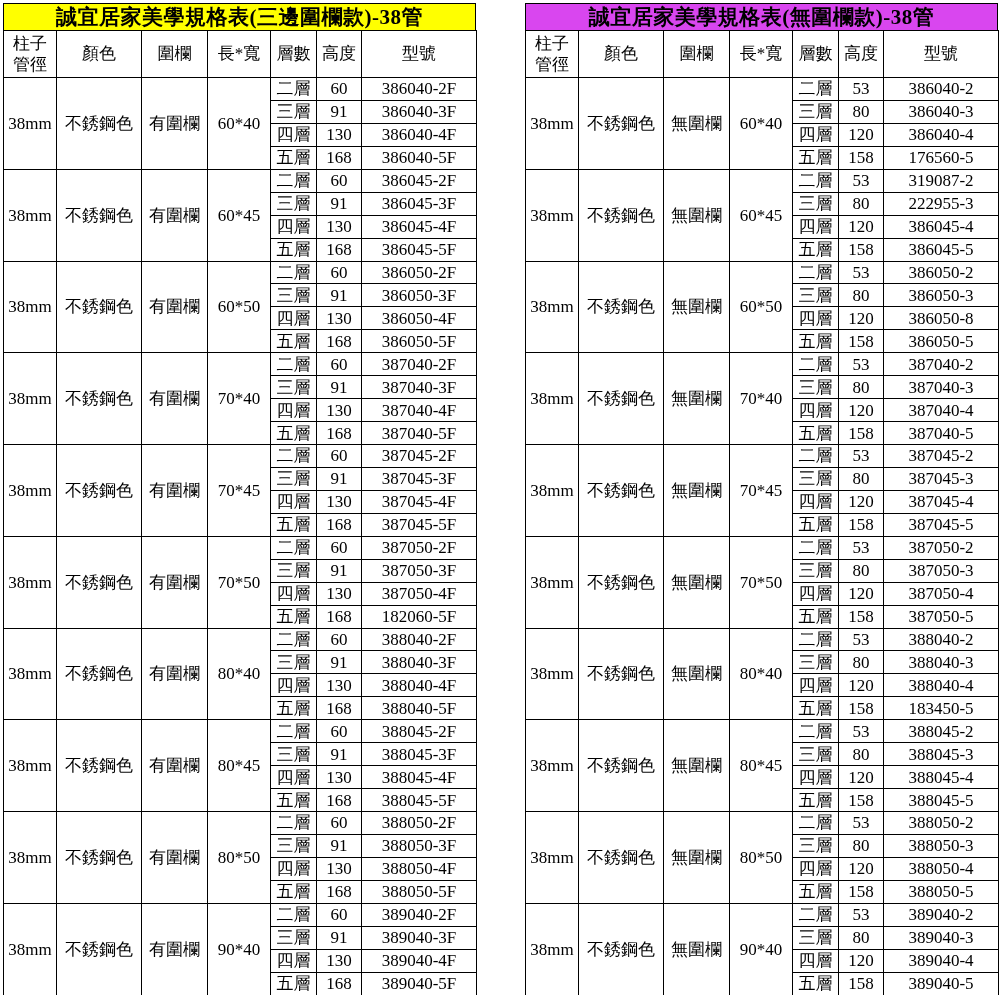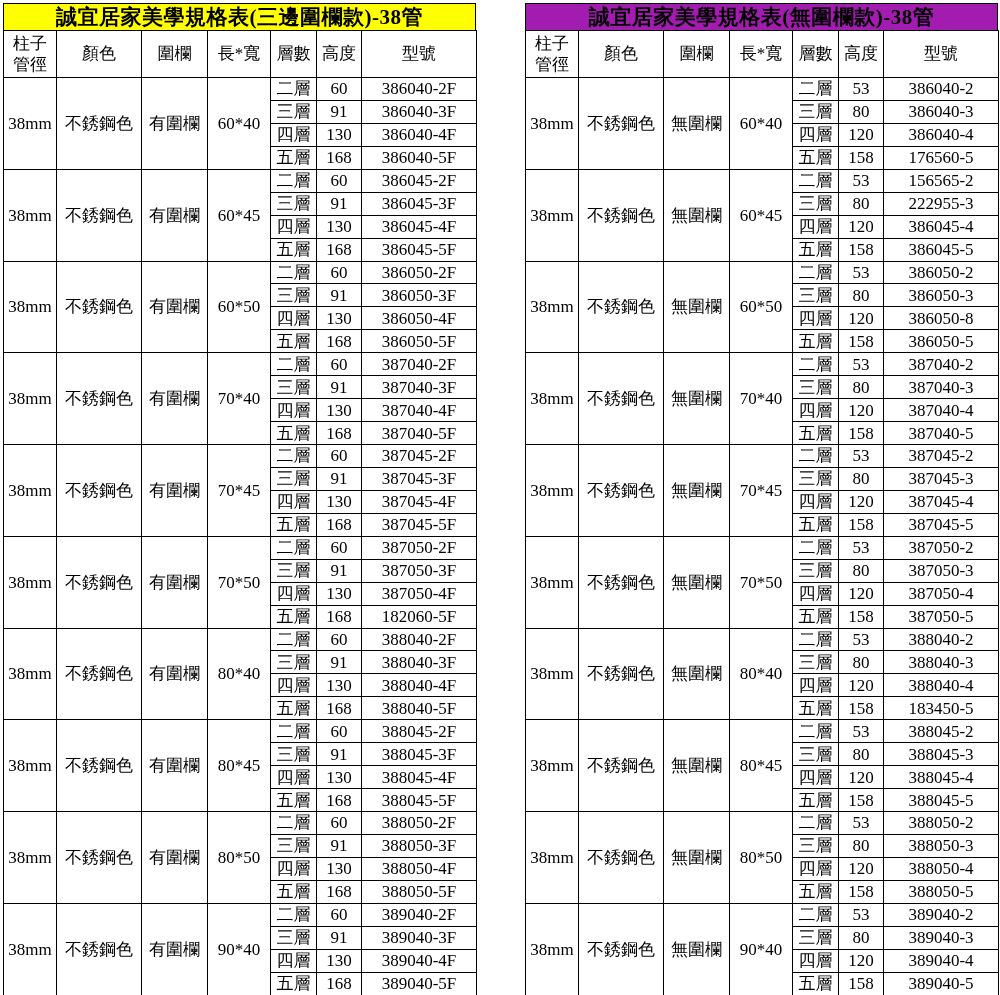--- a/index.html
+++ b/index.html
@@ -333,21 +333,21 @@
           <tr class="spec-row">
             <td>五層</td>
             <td>168</td>
             <td>389040-5F</td>
           </tr>
         </tbody>
     </table>
   </section>
 
   <section class="spec-sheet">
-    <div class="sheet-title" style="background: #a21caf;">誠宜居家美學規格表(無圍欄款)-38管</div>
+    <div class="sheet-title" style="background: #d946ef;">誠宜居家美學規格表(無圍欄款)-38管</div>
     <table class="spec-table">
       <colgroup>
         <col style="width:53px">
           <col style="width:85px">
           <col style="width:66px">
         <col style="width:63px">
           <col style="width:46px">
           <col style="width:45px">
         <col style="width:115px">
       </colgroup>
@@ -386,21 +386,21 @@
             <td>158</td>
             <td>176560-5</td>
           </tr>
           <tr class="spec-row">
             <td class="group-cell" rowspan="4">38mm</td>
             <td class="group-cell" rowspan="4">不銹鋼色</td>
             <td class="group-cell" rowspan="4">無圍欄</td>
             <td class="group-cell" rowspan="4">60*45</td>
             <td>二層</td>
             <td>53</td>
-            <td>156565-2</td>
+            <td>319087-2</td>
           </tr>
           <tr class="spec-row">
             <td>三層</td>
             <td>80</td>
             <td>222955-3</td>
           </tr>
           <tr class="spec-row">
             <td>四層</td>
             <td>120</td>
             <td>386045-4</td>

